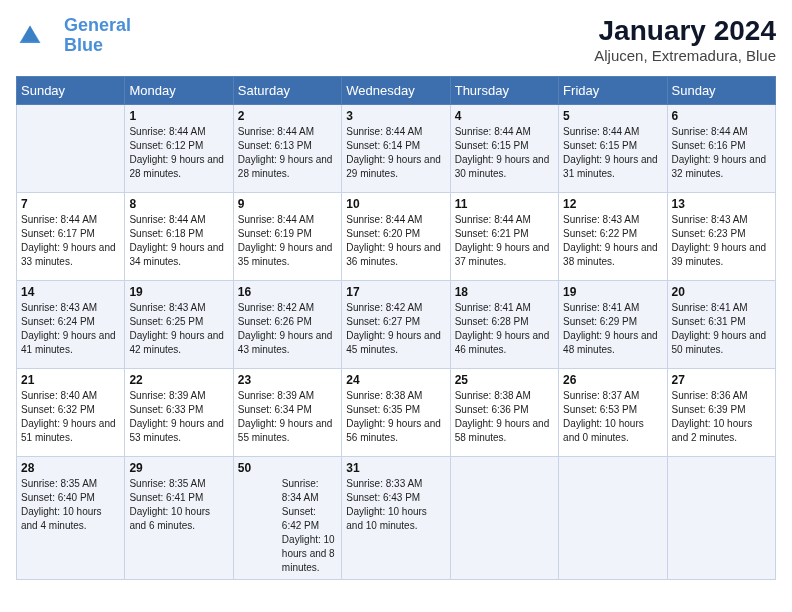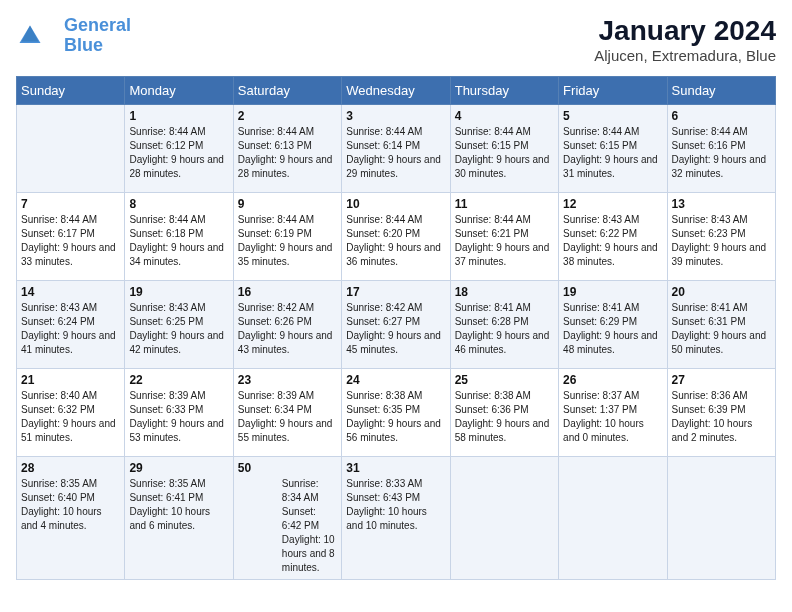--- a/index.html
+++ b/index.html
@@ -279,21 +279,21 @@
         </td>
         <td>
           <div class="day-number">25</div>
           <div class="day-detail" style="white-space: pre-line;">Sunrise: 8:38 AM
 Sunset: 6:36 PM
 Daylight: 9 hours and 58 minutes.</div>
         </td>
         <td>
           <div class="day-number">26</div>
           <div class="day-detail" style="white-space: pre-line;">Sunrise: 8:37 AM
-Sunset: 1:37 PM
+Sunset: 6:53 PM
 Daylight: 10 hours and 0 minutes.</div>
         </td>
         <td>
           <div class="day-number">27</div>
           <div class="day-detail" style="white-space: pre-line;">Sunrise: 8:36 AM
 Sunset: 6:39 PM
 Daylight: 10 hours and 2 minutes.</div>
         </td>
       </tr>
       <tr>

